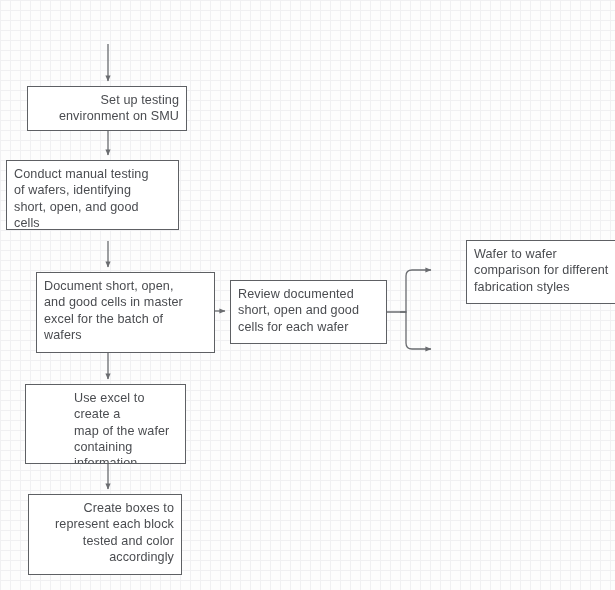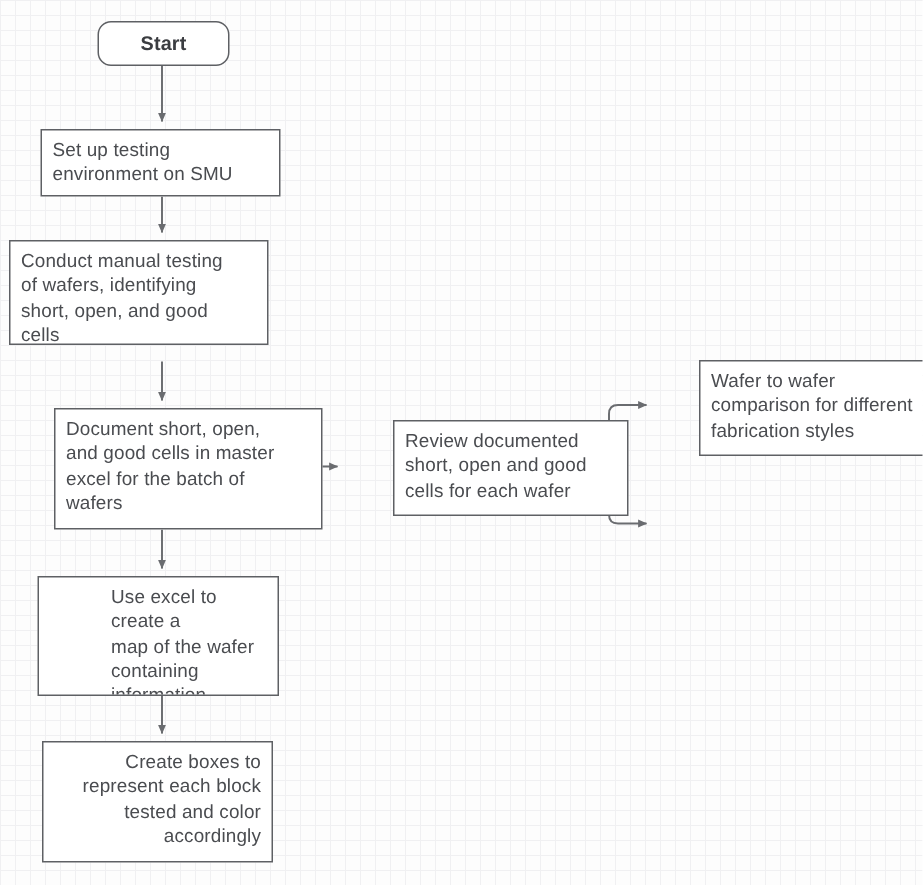--- a/index.html
+++ b/index.html
@@ -109,44 +109,41 @@
 
     <g>
       <path d="M387,312 L406,312 L406,276 Q406,270 412,270 L431,270" fill="none" stroke="#6a6c70" stroke-width="1.3" marker-end="url(#arrowhead)"></path>
     </g>
 
     <g>
       <path d="M400,312 L406,312 L406,343 Q406,349 412,349 L431,349" fill="none" stroke="#6a6c70" stroke-width="1.3" marker-end="url(#arrowhead)"></path>
     </g>
   </svg>
 
-  <div class="node terminator" style="left:65px; top:14px; width:88px; height:30px;">
-    <span class="node-text">Start</span>
-  </div>
 
-  <div class="node" style="left:27px; top:86px; width:160px; height:45px;">
+  <div class="node" style="left:27px; top:86px; width:160px; height:45px;text-align:right;">
     <span class="node-text">Set up testing
 environment on SMU</span>
   </div>
 
   <div class="node" style="left:6px; top:160px; width:173px; height:70px;">
     <span class="node-text">Conduct manual testing
 of wafers, identifying
 short, open, and good
 cells</span>
   </div>
 
   <div class="node" style="left:36px; top:272px; width:179px; height:81px;">
     <span class="node-text">Document short, open,
 and good cells in master
 excel for the batch of
 wafers</span>
   </div>
 
-  <div class="node" style="left:230px; top:280px; width:157px; height:64px;margin-left:32px;">
+  <div class="node" style="left:230px; top:280px; width:157px; height:64px;">
     <span class="node-text">Review documented
 short, open and good
 cells for each wafer</span>
   </div>
 
   <div class="node" style="left:436px; top:240px; width:160px; height:64px;margin-left:30px;">
     <span class="node-text">Wafer to wafer
 comparison for different
 fabrication styles</span>
   </div>

